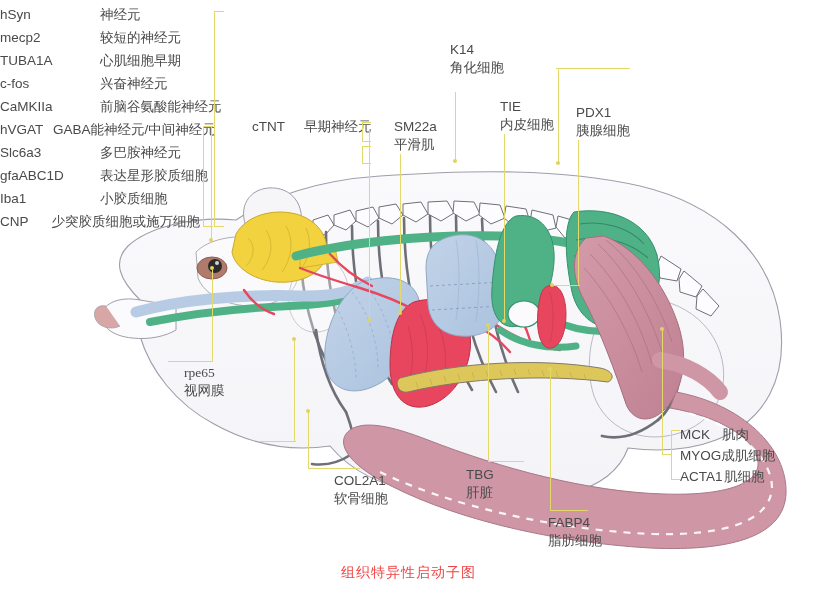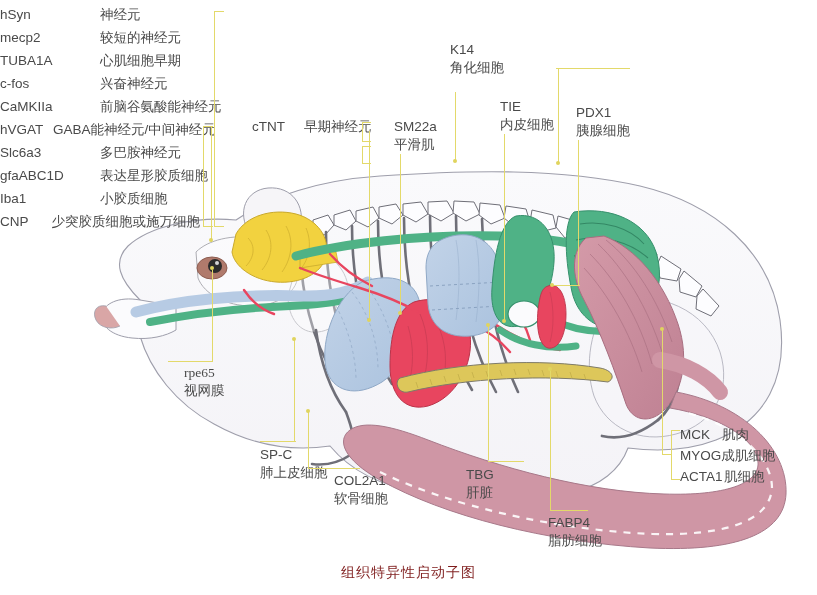--- a/index.html
+++ b/index.html
@@ -16,21 +16,21 @@
   .blk{position:absolute;font-size:13.5px;line-height:17.5px;color:#4a4a4a;white-space:nowrap;}
 
   
   .ld{position:absolute;background:#e3d96a;}
   .ldv{width:1.2px;}
   .ldh{height:1.2px;}
   .dot{position:absolute;width:4px;height:4px;border-radius:50%;background:#e0d45e;}
   .brkL{position:absolute;border:1.2px solid #e3d96a;border-right:none;}
 
   #title{position:absolute;left:0;right:0;top:564px;text-align:center;
-         font-size:14px;color:#7f1d1d;letter-spacing:1px;}
+         font-size:14px;color:#ef4444;letter-spacing:1px;}
 
   #art{position:absolute;left:0;top:0;width:817px;height:595px;}
   svg{display:block;}
 </style>
 </head>
 <body>
 
 <div id="stage">
 
   <svg id="art" viewBox="0 0 817 595">
@@ -351,24 +351,20 @@
   <div class="dot" style="left:550px;top:283px;"></div>
 
   <div class="blk" style="left:184px;top:364px;font-family:Liberation Serif, serif;">
     <div>rpe65</div>
     <div>视网膜</div>
   </div>
   <div class="ld ldv" style="left:212px;top:270px;height:92px;"></div>
   <div class="ld ldh" style="left:168px;top:361px;width:45px;"></div>
   <div class="dot" style="left:210px;top:266px;"></div>
 
-  <div class="blk" style="left:260px;top:446px;">
-    <div>SP-C</div>
-    <div>肺上皮细胞</div>
-  </div>
   <div class="ld ldv" style="left:294px;top:340px;height:102px;"></div>
   <div class="ld ldh" style="left:260px;top:441px;width:36px;"></div>
   <div class="dot" style="left:292px;top:337px;"></div>
 
   <div class="blk" style="left:306px;top:472px;margin-left:28px;">
     <div>COL2A1</div>
     <div>软骨细胞</div>
   </div>
   <div class="ld ldv" style="left:308px;top:412px;height:56px;"></div>
   <div class="ld ldh" style="left:308px;top:468px;width:52px;"></div>

